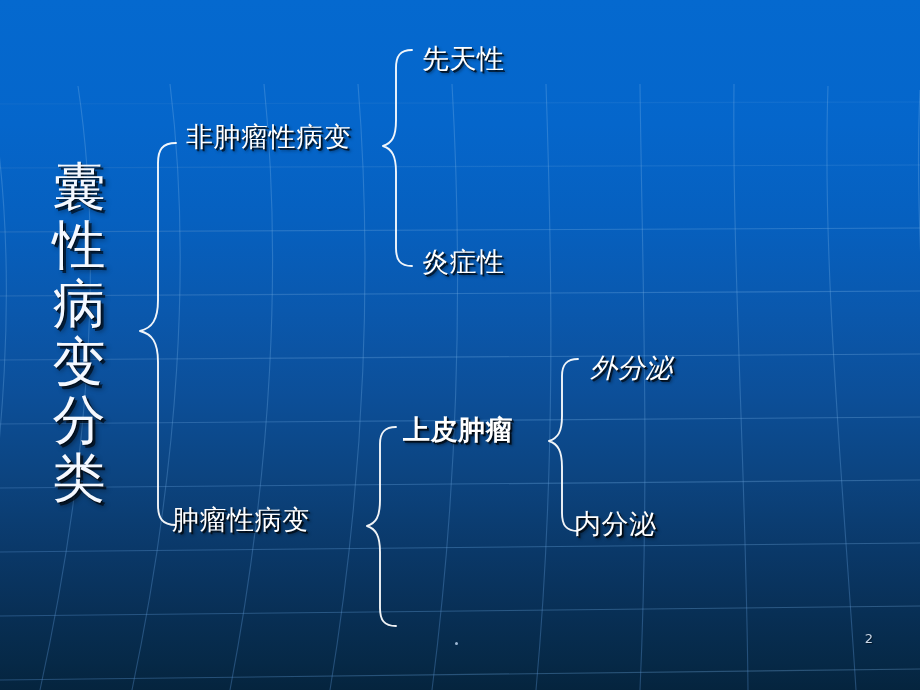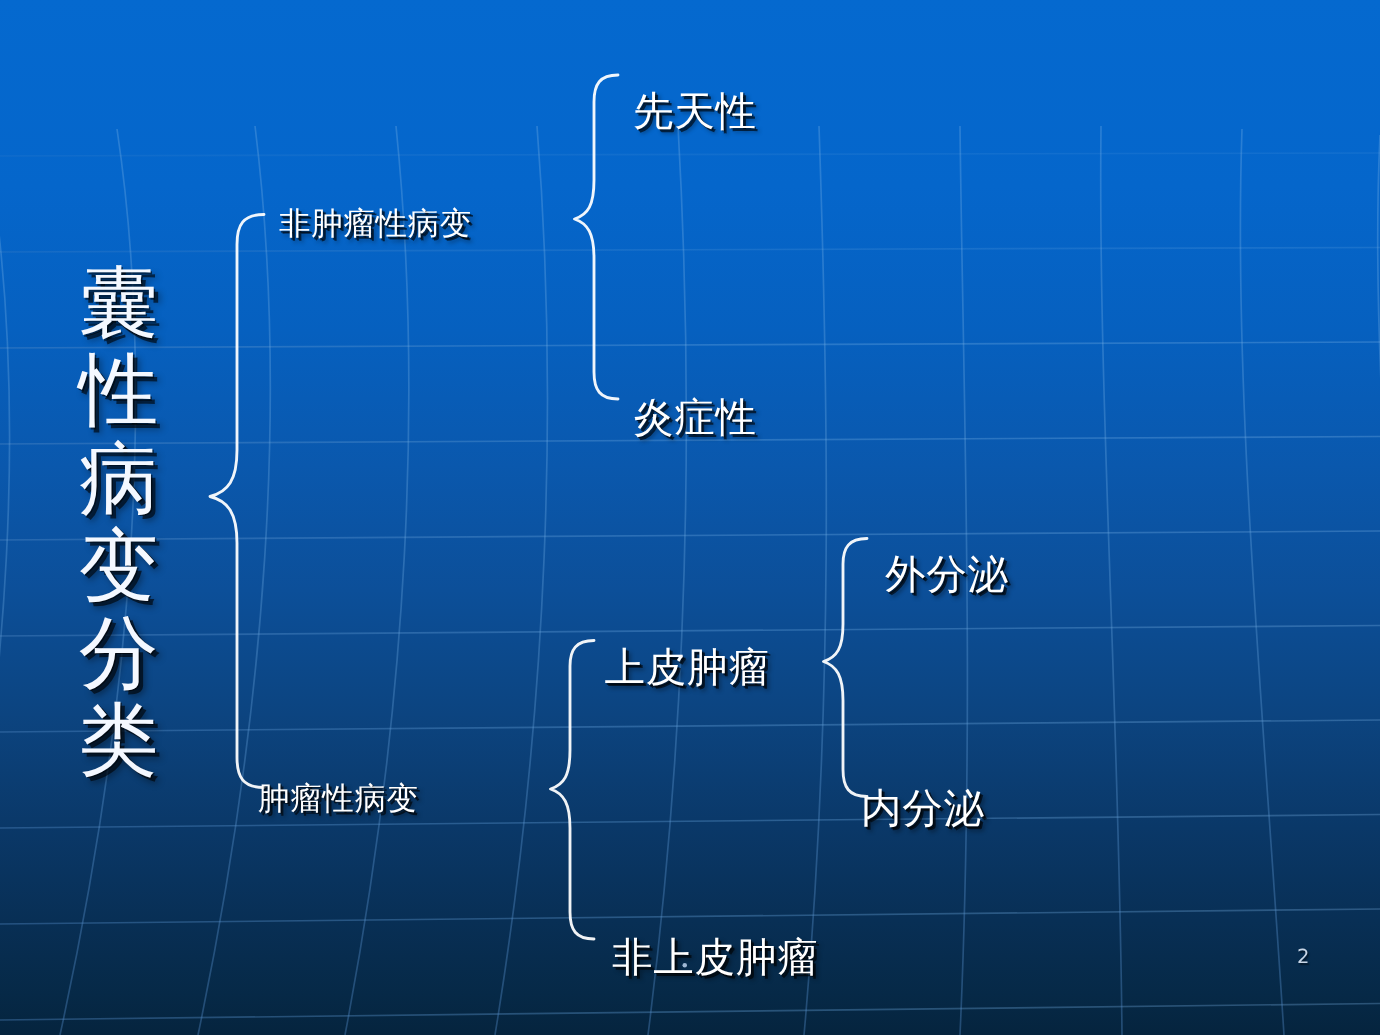--- a/index.html
+++ b/index.html
@@ -40,21 +40,20 @@
   .node {
     position: absolute;
     color: #ffffff;
     white-space: nowrap;
     line-height: 1.08;
     text-shadow:
        2px 2px 0 rgba(0,0,0,0.62),
        1px 1px 0 rgba(0,0,0,0.55),
        3px 3px 3px rgba(0,0,0,0.40);
     letter-spacing: 0.02em;
-    margin-top: 16px;
   }
 
   
   #root-title {
     left: 36px;
     top: 158px;
     width: 86px;
     font-size: 53px;
     line-height: 1.10;
     text-align: center;
@@ -62,31 +61,31 @@
     color: #f4f8ff;
     text-shadow:
        3px 3px 0 rgba(0,0,0,0.60),
        1px 1px 0 rgba(0,0,0,0.55),
        4px 4px 5px rgba(0,0,0,0.42);
   }
   #root-title .ch {
     display: block;
   }
 
-  .lvl1 { font-size: 21px; }
+  .lvl1 { font-size: 27px; }
   .lvl2 { font-size: 27px; }
   .lvl3 { font-size: 27px; }
 
   #node-nonneoplastic { left: 186px; top: 122px; }
   #node-neoplastic    { left: 172px; top: 505px; }
   #node-congenital    { left: 422px; top: 44px;  }
   #node-inflammatory  { left: 422px; top: 248px; font-family: Liberation Serif, serif; }
-  #node-epithelial    { left: 403px; top: 415px; }
+  #node-epithelial    { left: 403px; top: 415px; font-weight: bold; }
   #node-nonepithelial { left: 408px; top: 608px; }
-  #node-exocrine      { left: 590px; top: 353px; }
+  #node-exocrine      { left: 590px; top: 353px; font-style: italic; }
   #node-endocrine     { left: 574px; top: 509px; }
 
   
   #braces {
     position: absolute;
     inset: 0;
     width: 920px;
     height: 690px;
     pointer-events: none;
   }
@@ -204,21 +203,20 @@
   <div id="node-nonneoplastic" class="node lvl1">非肿瘤性病变</div>
 
   <div id="node-neoplastic" class="node lvl1">肿瘤性病变</div>
 
   <div id="node-congenital" class="node lvl2">先天性</div>
 
   <div id="node-inflammatory" class="node lvl2">炎症性</div>
 
   <div id="node-epithelial" class="node lvl2">上皮肿瘤</div>
 
-  <div id="node-nonepithelial" class="node lvl2">非上皮肿瘤</div>
 
   <div id="node-exocrine" class="node lvl3">外分泌</div>
 
   <div id="node-endocrine" class="node lvl3">内分泌</div>
 
   <div id="stray-dot"></div>
 
   <div id="page-number">2</div>
 
 </div>

